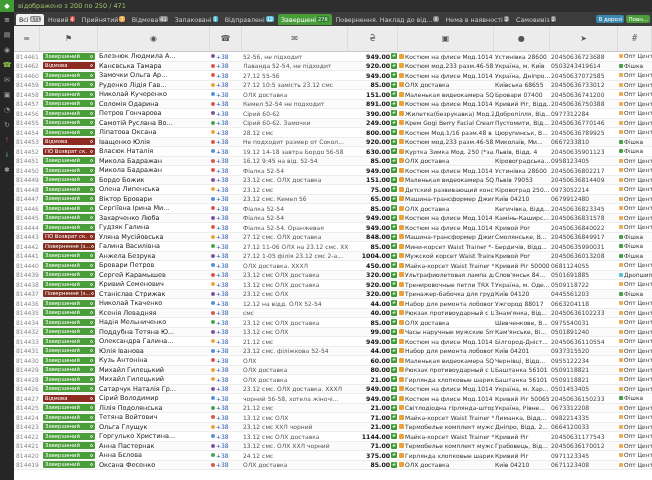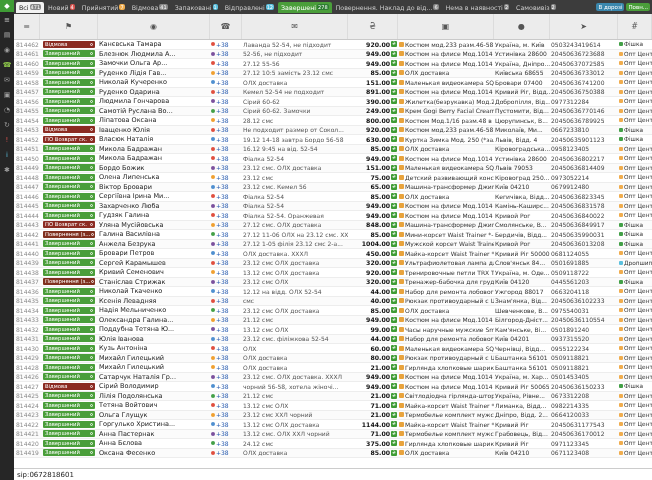--- a/index.html
+++ b/index.html
@@ -88,20 +88,23 @@
         <div class="side-ic" style="color: rgb(91, 192, 222);">
           <span>i</span>
         </div>
         <div class="side-ic" style="color: rgb(158, 158, 158);">
           <span>✱</span>
         </div>
       </div>
   </div>
 
   <div class="main">
+    <div class="topbar">
+      <span>відображено з 200 по 250 / 471</span>
+    </div>
 
     <div class="tabsbar">
       <span id="tabs-box" style="display:flex;gap:1px;align-items:center;">
           <div class="tab active">
     <span>Всі</span>
     <span class="cnt" style="background: rgb(136, 136, 136);">471</span>
   </div>
           <div class="tab">
     <span>Новий</span>
     <span class="cnt" style="background: rgb(217, 83, 79);">4</span>
@@ -173,20 +176,49 @@
         <div class="th">
           <span>➤</span>
         </div>
         <div class="th">
           <span>#</span>
         </div>
       </div>
 
     <div class="rows" id="rows-box">
         <div class="row">
+    <div class="cell c-id">814461</div>
+    <div class="cell">
+      <div class="badge" style="background: rgb(74, 158, 58);">
+        <span>Завершений</span>
+        <span class="info-dot"></span>
+      </div>
+    </div>
+    <div class="cell c-name">Блезнюк Людмила А...</div>
+    <div class="cell c-phone">
+      <span class="mdot" style="background: rgb(123, 81, 157);"></span>
+      <span class="p38">+38</span>
+    </div>
+    <div class="cell c-comment">52-56, не підходит</div>
+    <div class="cell c-price">
+      <span>949.00</span>
+      <span class="paid">₴</span>
+    </div>
+    <div class="cell c-product">
+      <span class="prod-ic"></span>
+      <span>Костюм на флисе Мод.1014 (т...</span>
+    </div>
+    <div class="cell c-region">Устинівка 28600</div>
+    <div class="cell c-tracking">20450636723688</div>
+    <div class="cell c-source">
+      <span class="sdot" style="background: rgb(240, 173, 78);"></span>
+      <span>Опт Центр</span>
+    </div>
+  </div>
+        <div class="row">
     <div class="cell c-id">814462</div>
     <div class="cell">
       <div class="badge" style="background: rgb(139, 43, 34);">
         <span>Відмова</span>
         <span class="info-dot"></span>
       </div>
     </div>
     <div class="cell c-name">Канєвська Тамара</div>
     <div class="cell c-phone">
       <span class="mdot" style="background: rgb(224, 79, 63);"></span>
@@ -202,49 +234,20 @@
       <span>Костюм мод.233 разм.46-58 (Т...</span>
     </div>
     <div class="cell c-region">Україна, м. Київ</div>
     <div class="cell c-tracking">0503243419614</div>
     <div class="cell c-source">
       <span class="sdot" style="background: rgb(67, 160, 71);"></span>
       <span>Фішка</span>
     </div>
   </div>
         <div class="row">
-    <div class="cell c-id">814461</div>
-    <div class="cell">
-      <div class="badge" style="background: rgb(74, 158, 58);">
-        <span>Завершений</span>
-        <span class="info-dot"></span>
-      </div>
-    </div>
-    <div class="cell c-name">Блезнюк Людмила А...</div>
-    <div class="cell c-phone">
-      <span class="mdot" style="background: rgb(123, 81, 157);"></span>
-      <span class="p38">+38</span>
-    </div>
-    <div class="cell c-comment">52-56, не підходит</div>
-    <div class="cell c-price">
-      <span>949.00</span>
-      <span class="paid">₴</span>
-    </div>
-    <div class="cell c-product">
-      <span class="prod-ic"></span>
-      <span>Костюм на флисе Мод.1014 (т...</span>
-    </div>
-    <div class="cell c-region">Устинівка 28600</div>
-    <div class="cell c-tracking">20450636723688</div>
-    <div class="cell c-source">
-      <span class="sdot" style="background: rgb(240, 173, 78);"></span>
-      <span>Опт Центр</span>
-    </div>
-  </div>
-        <div class="row">
     <div class="cell c-id">814460</div>
     <div class="cell">
       <div class="badge" style="background: rgb(74, 158, 58);">
         <span>Завершений</span>
         <span class="info-dot"></span>
       </div>
     </div>
     <div class="cell c-name">Замочки Ольга Ар...</div>
     <div class="cell c-phone">
       <span class="mdot" style="background: rgb(224, 79, 63);"></span>
@@ -325,21 +328,21 @@
     </div>
   </div>
         <div class="row">
     <div class="cell c-id">814457</div>
     <div class="cell">
       <div class="badge" style="background: rgb(74, 158, 58);">
         <span>Завершений</span>
         <span class="info-dot"></span>
       </div>
     </div>
-    <div class="cell c-name">Руденко Одарина</div>
+    <div class="cell c-name">Соломія Одарина</div>
     <div class="cell c-phone">
       <span class="mdot" style="background: rgb(224, 79, 63);"></span>
       <span class="p38">+38</span>
     </div>
     <div class="cell c-comment">Кемел 52-54 не подходит</div>
     <div class="cell c-price">
       <span>891.00</span>
       <span class="paid">₴</span>
     </div>
     <div class="cell c-product">
@@ -354,21 +357,21 @@
     </div>
   </div>
         <div class="row">
     <div class="cell c-id">814456</div>
     <div class="cell">
       <div class="badge" style="background: rgb(74, 158, 58);">
         <span>Завершений</span>
         <span class="info-dot"></span>
       </div>
     </div>
-    <div class="cell c-name">Людмила Гончарова</div>
+    <div class="cell c-name">Петров Гончарова</div>
     <div class="cell c-phone">
       <span class="mdot" style="background: rgb(123, 81, 157);"></span>
       <span class="p38">+38</span>
     </div>
     <div class="cell c-comment">Сірий 60-62</div>
     <div class="cell c-price">
       <span>390.00</span>
       <span class="paid">₴</span>
     </div>
     <div class="cell c-product">
@@ -1014,20 +1017,49 @@
       <span>ОЛХ доставка</span>
     </div>
     <div class="cell c-region">Шевченкове, В...</div>
     <div class="cell c-tracking">0975540031</div>
     <div class="cell c-source">
       <span class="sdot" style="background: rgb(240, 173, 78);"></span>
       <span>Опт Центр</span>
     </div>
   </div>
         <div class="row">
+    <div class="cell c-id">814432</div>
+    <div class="cell">
+      <div class="badge" style="background: rgb(74, 158, 58);">
+        <span>Завершений</span>
+        <span class="info-dot"></span>
+      </div>
+    </div>
+    <div class="cell c-name">Поддубна Тетяна Ю...</div>
+    <div class="cell c-phone">
+      <span class="mdot" style="background: rgb(123, 81, 157);"></span>
+      <span class="p38">+38</span>
+    </div>
+    <div class="cell c-comment">13.12 смс ОЛХ</div>
+    <div class="cell c-price">
+      <span>99.00</span>
+      <span class="paid">₴</span>
+    </div>
+    <div class="cell c-product">
+      <span class="prod-ic"></span>
+      <span>Часы наручные мужские Smar...</span>
+    </div>
+    <div class="cell c-region">Кам'янське, Ві...</div>
+    <div class="cell c-tracking">0501891240</div>
+    <div class="cell c-source">
+      <span class="sdot" style="background: rgb(240, 173, 78);"></span>
+      <span>Опт Центр</span>
+    </div>
+  </div>
+        <div class="row">
     <div class="cell c-id">814433</div>
     <div class="cell">
       <div class="badge" style="background: rgb(74, 158, 58);">
         <span>Завершений</span>
         <span class="info-dot"></span>
       </div>
     </div>
     <div class="cell c-name">Олександра Галина...</div>
     <div class="cell c-phone">
       <span class="mdot" style="background: rgb(240, 160, 48);"></span>
@@ -1043,49 +1075,20 @@
       <span>Костюм на флисе Мод.1014 (т...</span>
     </div>
     <div class="cell c-region">Білгород-Дніст...</div>
     <div class="cell c-tracking">20450636110554</div>
     <div class="cell c-source">
       <span class="sdot" style="background: rgb(240, 173, 78);"></span>
       <span>Опт Центр</span>
     </div>
   </div>
         <div class="row">
-    <div class="cell c-id">814432</div>
-    <div class="cell">
-      <div class="badge" style="background: rgb(74, 158, 58);">
-        <span>Завершений</span>
-        <span class="info-dot"></span>
-      </div>
-    </div>
-    <div class="cell c-name">Поддубна Тетяна Ю...</div>
-    <div class="cell c-phone">
-      <span class="mdot" style="background: rgb(123, 81, 157);"></span>
-      <span class="p38">+38</span>
-    </div>
-    <div class="cell c-comment">13.12 смс ОЛХ</div>
-    <div class="cell c-price">
-      <span>99.00</span>
-      <span class="paid">₴</span>
-    </div>
-    <div class="cell c-product">
-      <span class="prod-ic"></span>
-      <span>Часы наручные мужские Smar...</span>
-    </div>
-    <div class="cell c-region">Кам'янське, Ві...</div>
-    <div class="cell c-tracking">0501891240</div>
-    <div class="cell c-source">
-      <span class="sdot" style="background: rgb(240, 173, 78);"></span>
-      <span>Опт Центр</span>
-    </div>
-  </div>
-        <div class="row">
     <div class="cell c-id">814431</div>
     <div class="cell">
       <div class="badge" style="background: rgb(74, 158, 58);">
         <span>Завершений</span>
         <span class="info-dot"></span>
       </div>
     </div>
     <div class="cell c-name">Юлія Іванова</div>
     <div class="cell c-phone">
       <span class="mdot" style="background: rgb(79, 143, 208);"></span>
@@ -1450,17 +1453,14 @@
     </div>
     <div class="cell c-region">Київ 04210</div>
     <div class="cell c-tracking">0671123408</div>
     <div class="cell c-source">
       <span class="sdot" style="background: rgb(240, 173, 78);"></span>
       <span>Опт Центр</span>
     </div>
   </div>
       </div>
 
-    <div class="statusbar">
-      <span>sip:0672818601</span>
-    </div>
   </div>
 </div>
 
 </body></html>

